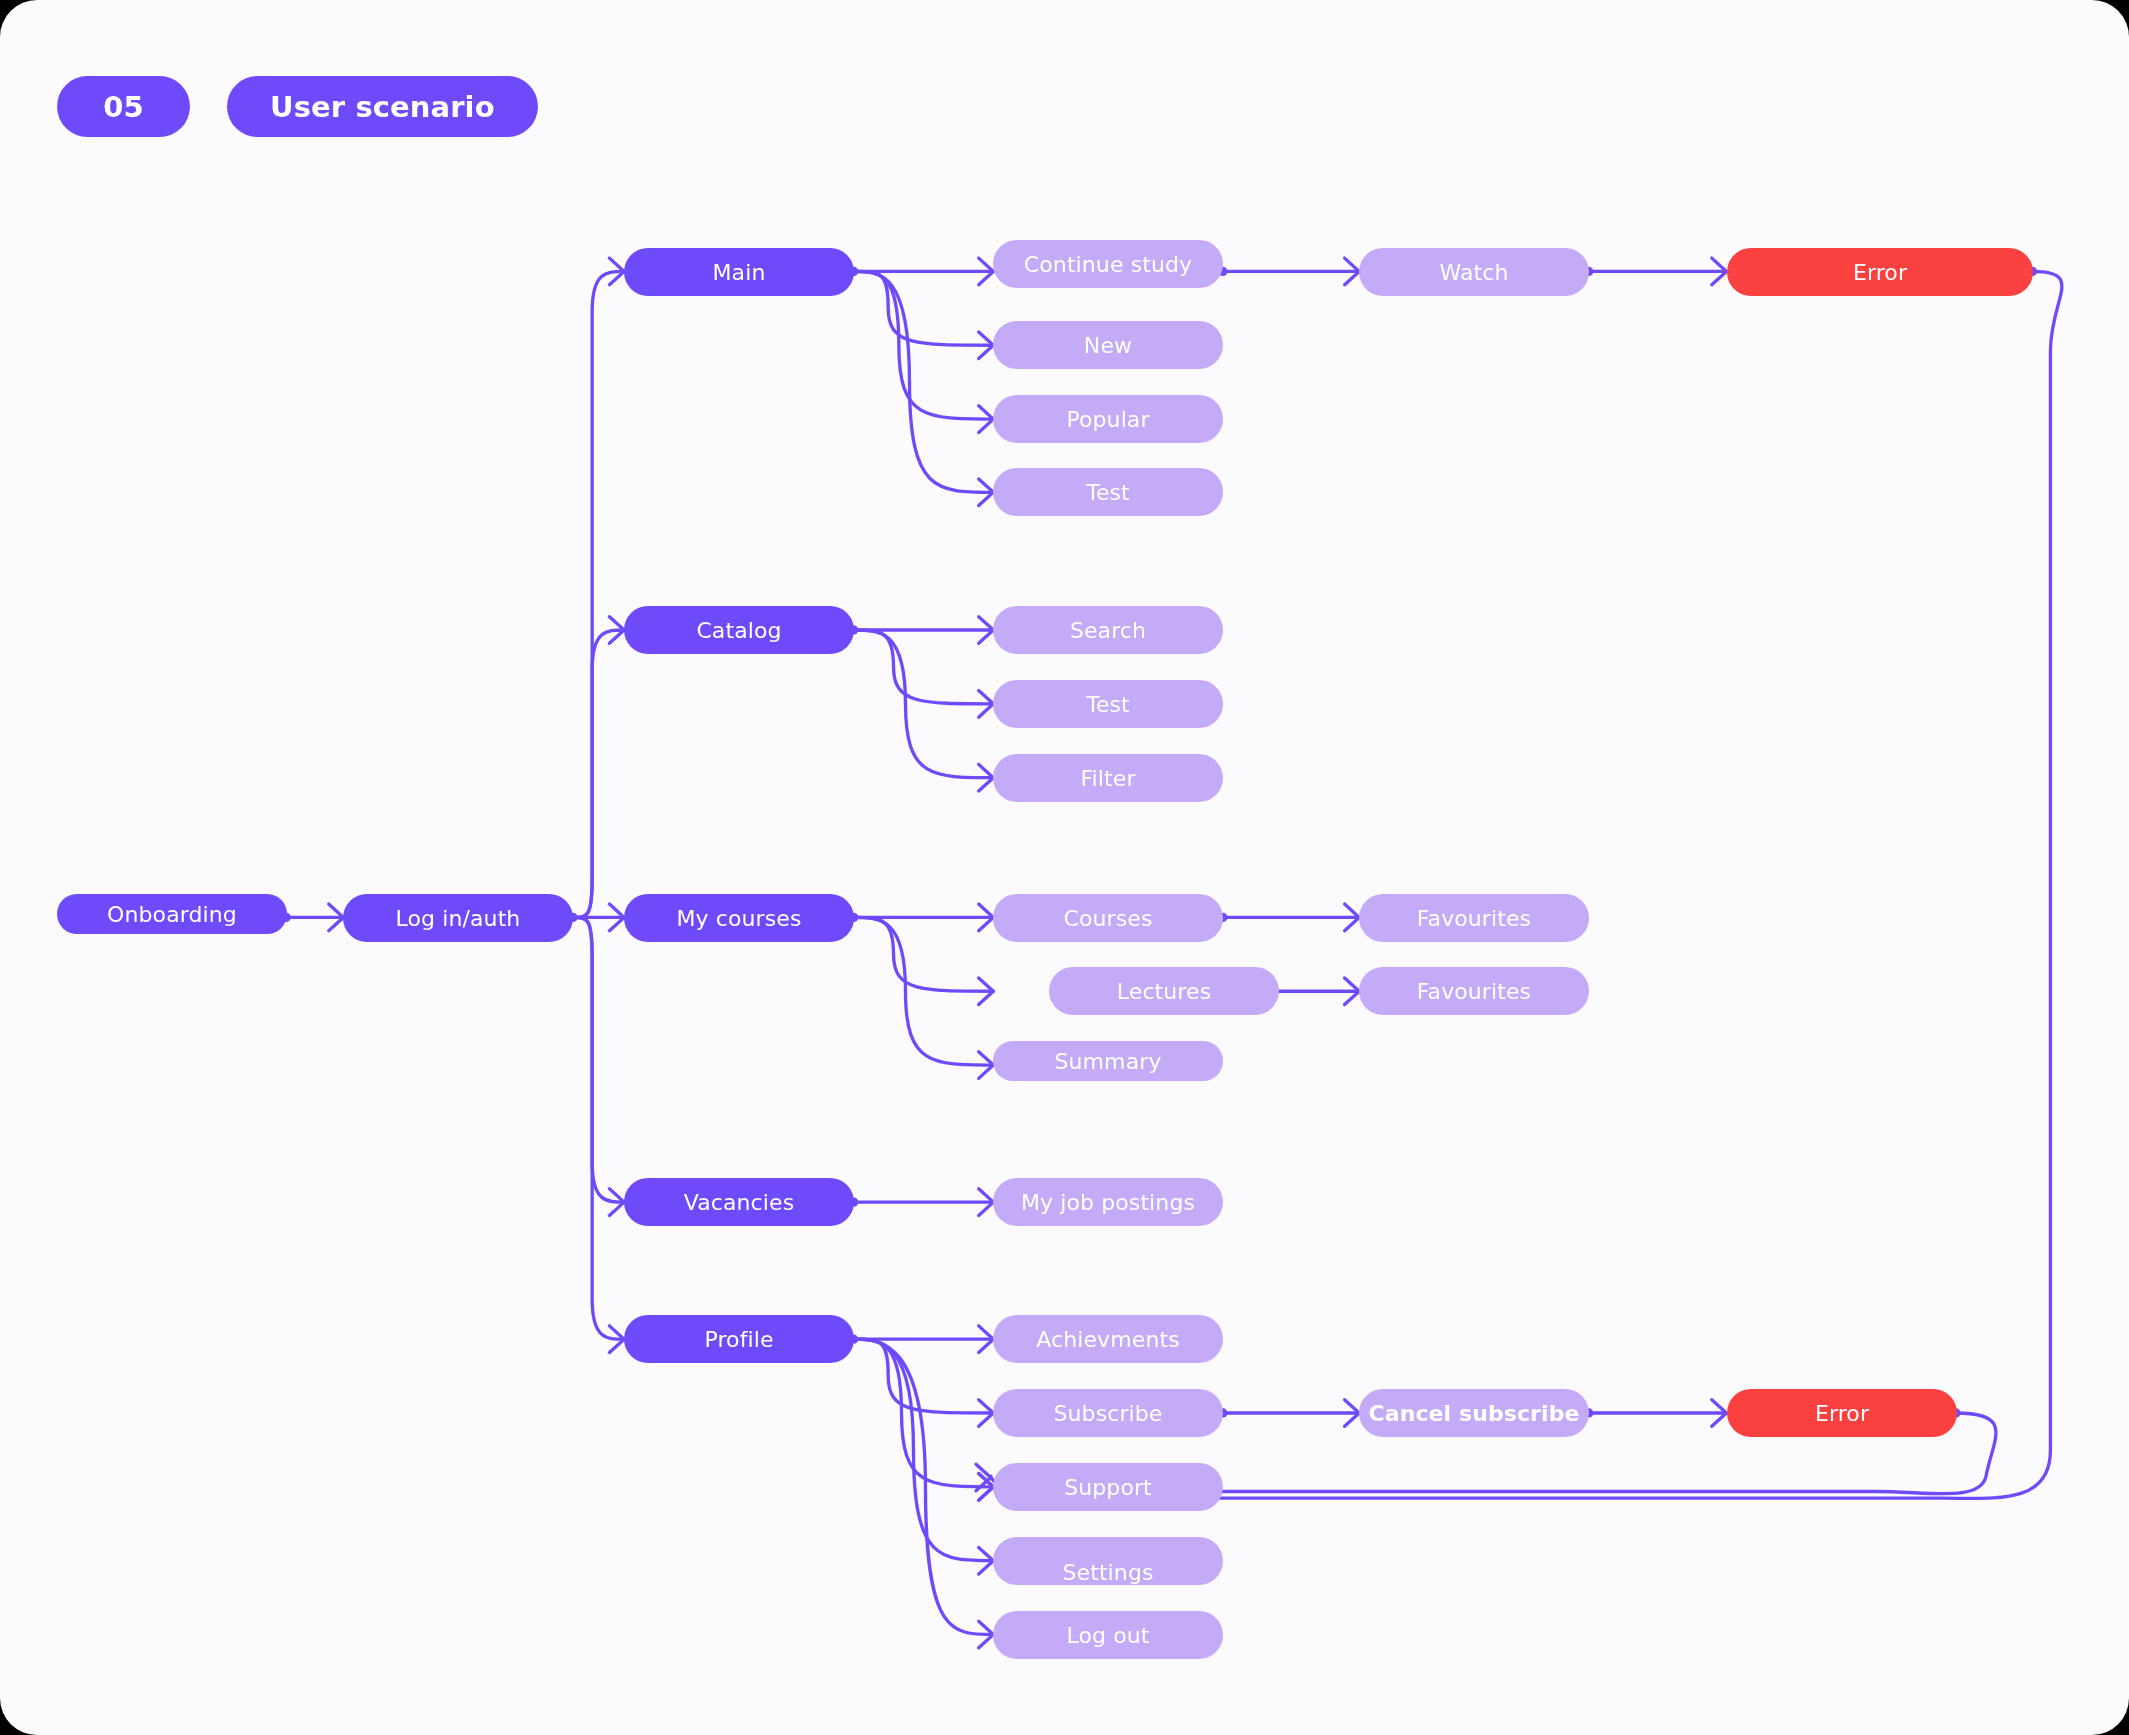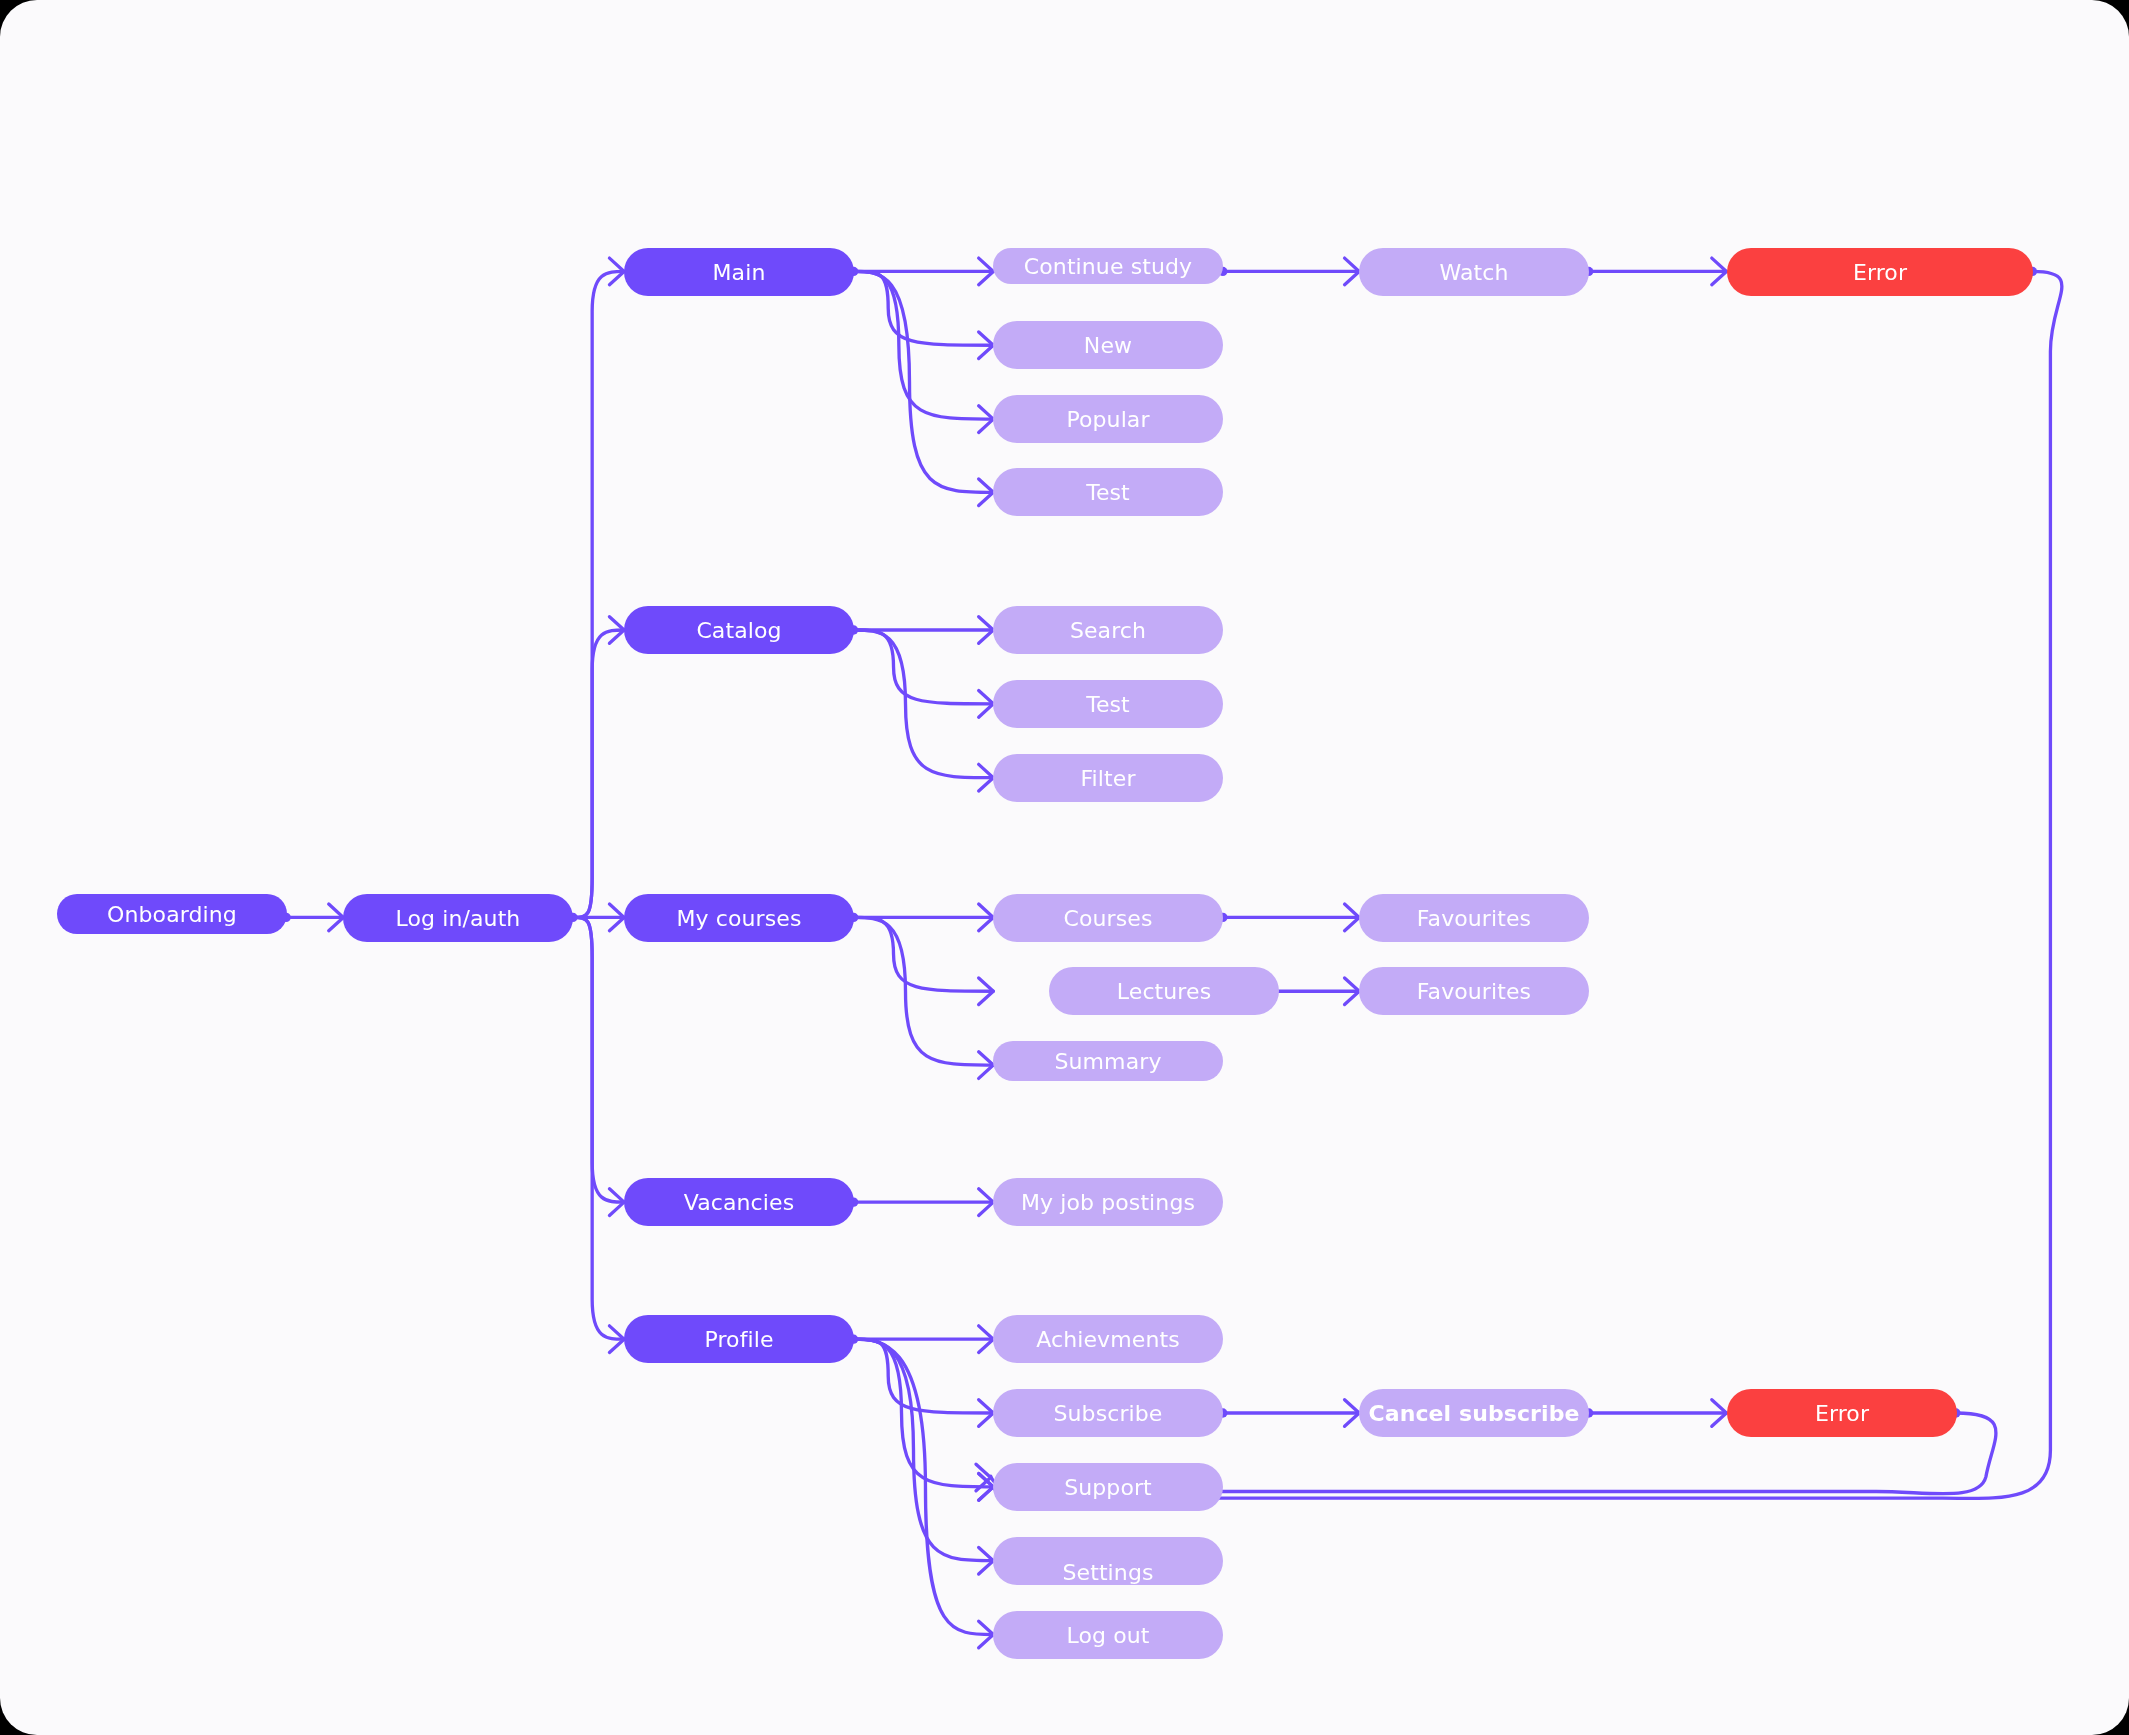--- a/index.html
+++ b/index.html
@@ -80,20 +80,24 @@
   }
   .node.primary  { background: #6F4AFB; }
   .node.secondary{ background: #C3ABF7; }
   .node.danger   { background: #FB4040; }
 </style>
 </head>
 <body>
 
 <div id="canvas">
 
+  <div id="header">
+    <div class="hdr-pill" id="hdr-num">05</div>
+    <div class="hdr-pill" id="hdr-title">User scenario</div>
+  </div>
 
   <div id="graph">
     <svg id="edges" viewBox="0 0 3200 2608" width="2129" height="1735">
         <circle cx="430" cy="1379" r="7" fill="#6F4AFB"></circle>
         <path d="M 430 1379 L 516 1379" fill="none" stroke="#6F4AFB" stroke-width="5" stroke-linecap="round"></path>
         <path d="M 494 1359 L 516 1379 L 494 1399" fill="none" stroke="#6F4AFB" stroke-width="5" stroke-linecap="round" stroke-linejoin="round"></path>
         <circle cx="861" cy="1379" r="7" fill="#6F4AFB"></circle>
         <path d="M 861 1379 C 883 1379, 890 1379, 890 1319
           L 890 468
           C 890 408, 912 408, 938 408" fill="none" stroke="#6F4AFB" stroke-width="5" stroke-linecap="round"></path>
@@ -197,21 +201,21 @@
 
   <div class="node primary" style="left: 57px; top: 894px; width: 230px; height: 40px;">
         <span>Onboarding</span>
       </div>
       <div class="node primary" style="left: 343px; top: 894px; width: 230px; height: 48px;">
         <span>Log in/auth</span>
       </div>
       <div class="node primary" style="left: 624px; top: 248px; width: 230px; height: 48px;">
         <span>Main</span>
       </div>
-      <div class="node secondary" style="left: 993px; top: 248px; width: 230px; height: 36px;">
+      <div class="node secondary" style="left: 993px; top: 240px; width: 230px; height: 48px;">
         <span>Continue study</span>
       </div>
       <div class="node secondary" style="left: 993px; top: 321px; width: 230px; height: 48px;">
         <span>New</span>
       </div>
       <div class="node secondary" style="left: 993px; top: 395px; width: 230px; height: 48px;">
         <span>Popular</span>
       </div>
       <div class="node secondary" style="left: 993px; top: 468px; width: 230px; height: 48px;">
         <span>Test</span>

